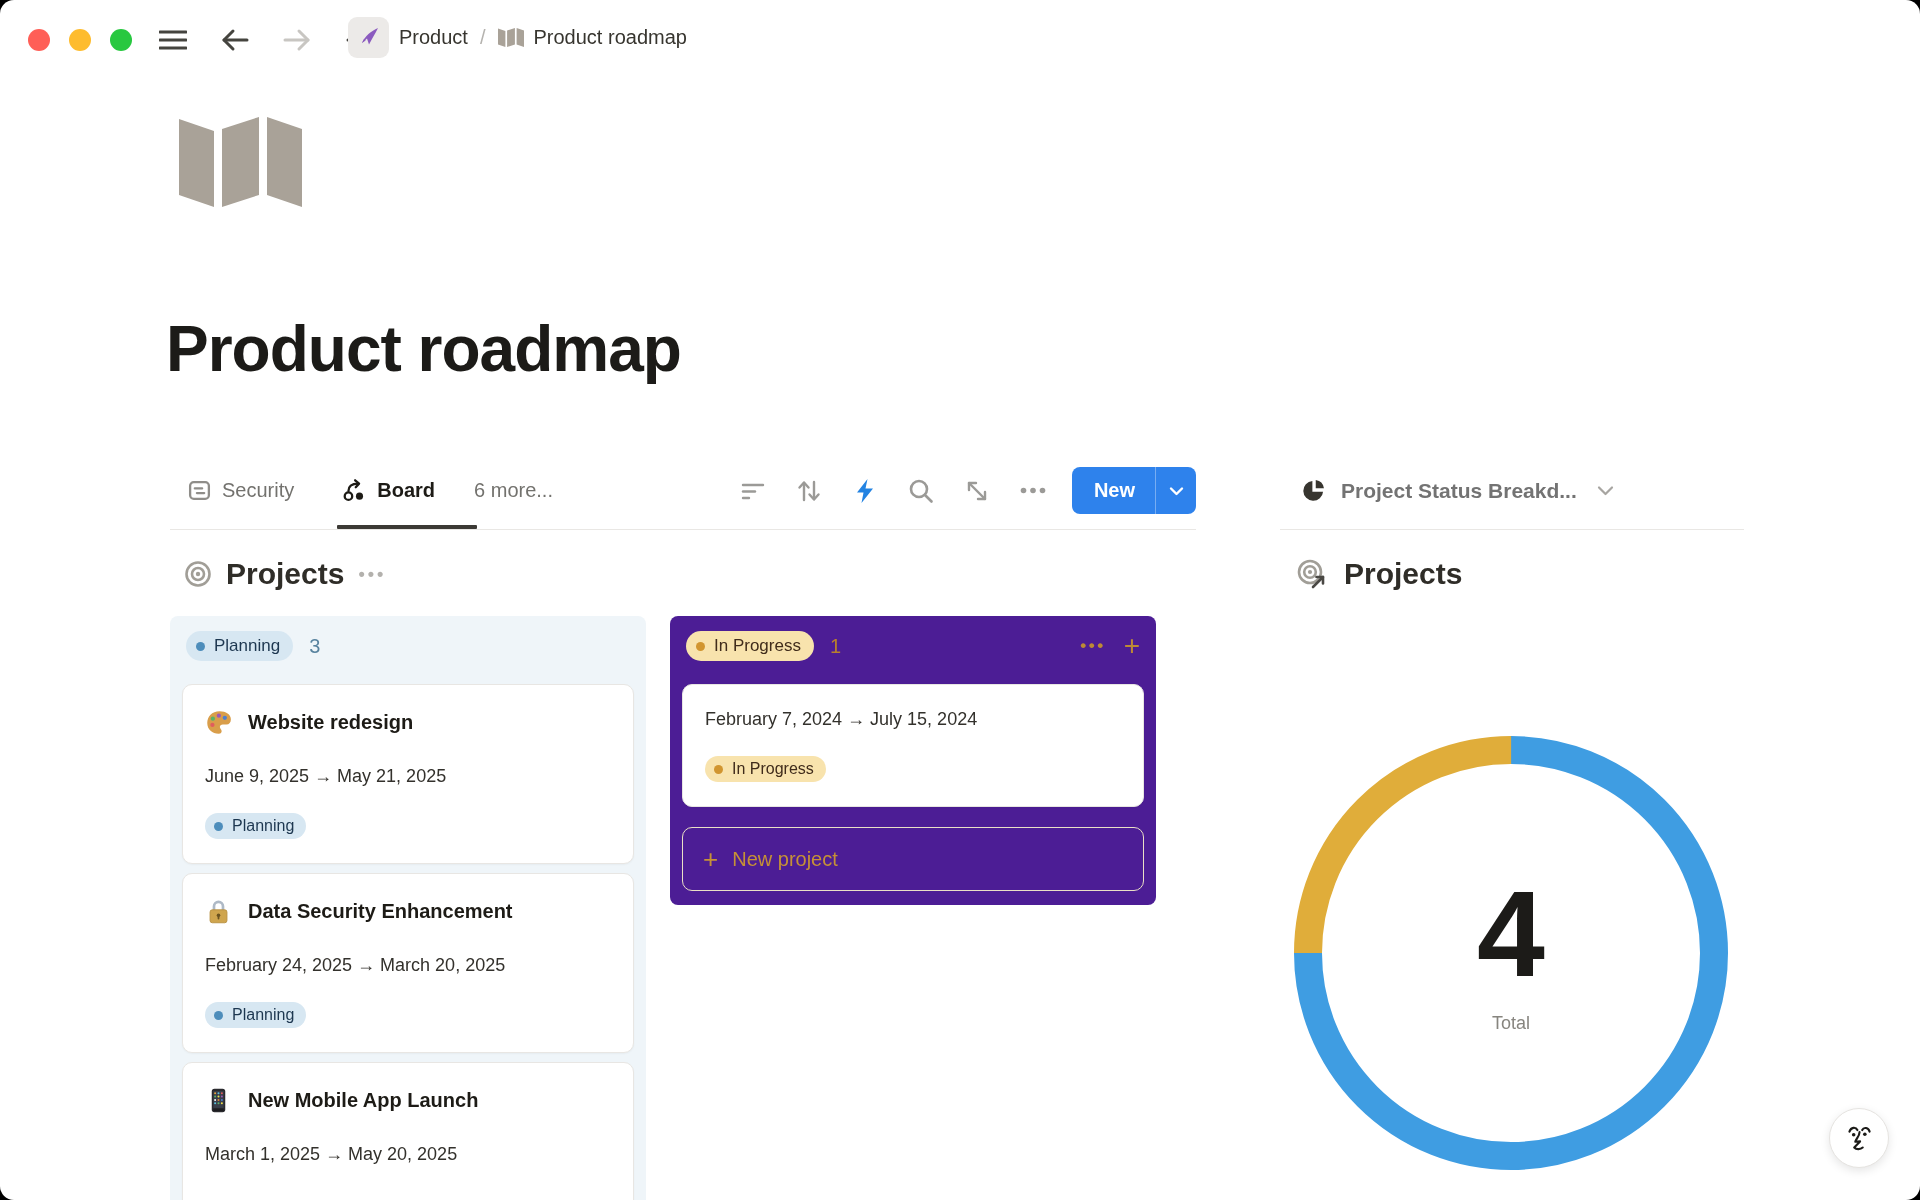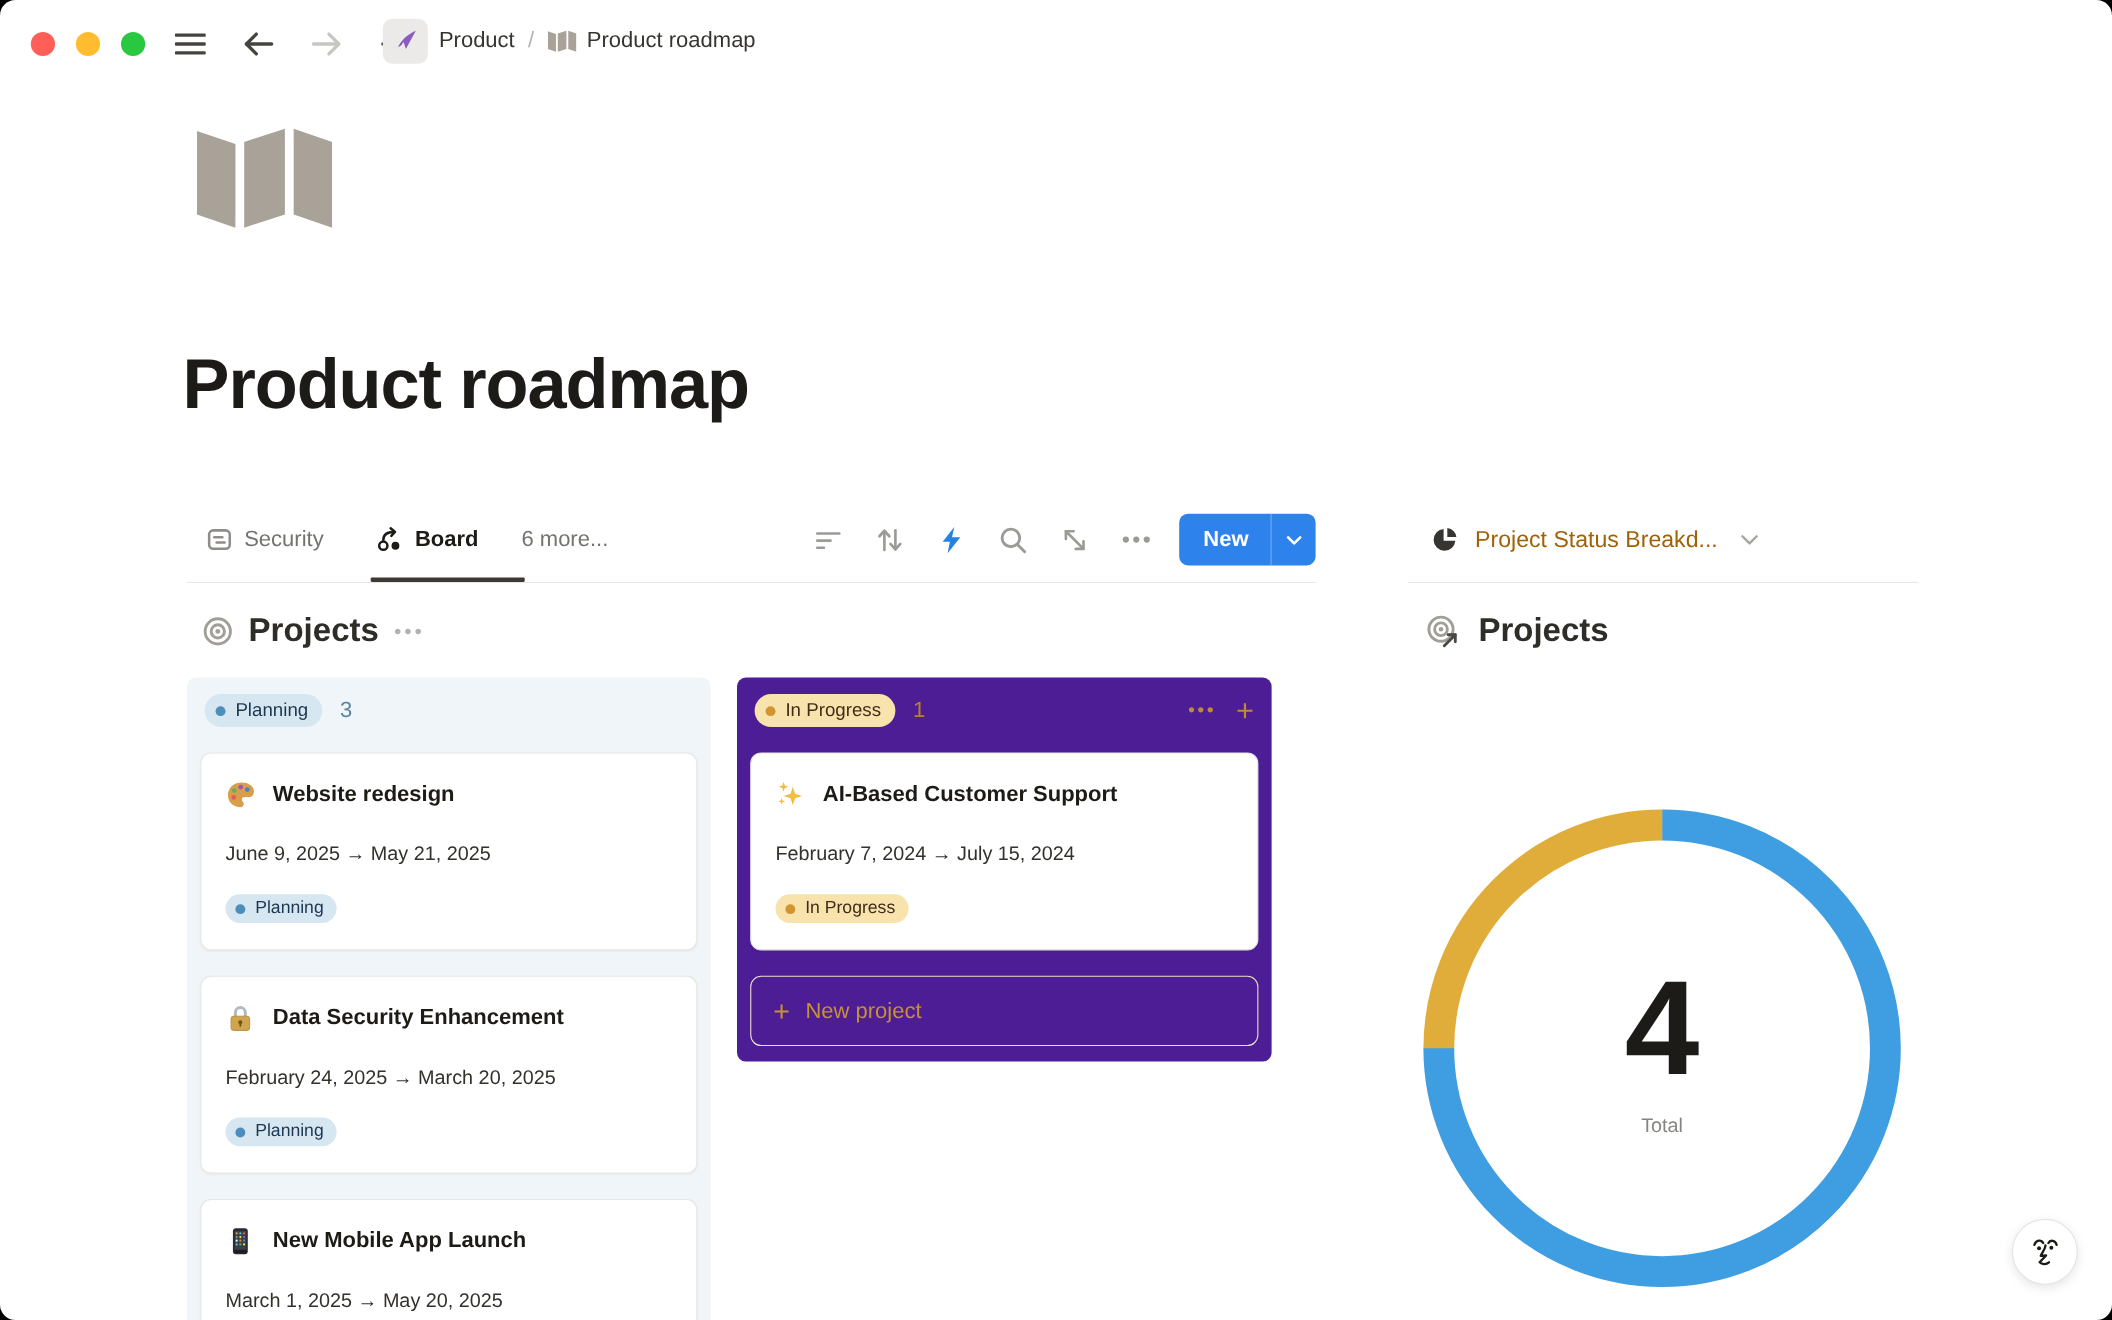--- a/index.html
+++ b/index.html
@@ -55,36 +55,36 @@
   .pill-blue .dot{background:#4d8dbb;}
   .pill-yellow{background:#f8e3ad;color:#402c1b;}
   .pill-yellow .dot{background:#d1952f;}
   .col-count-blue{font-size:20px;color:#58839f;}
   .col-count-yellow{font-size:20px;color:#b9802c;}
   .col-controls{margin-left:auto;display:flex;align-items:center;gap:18px;color:#bd8a35;}
   .col-controls .dots{letter-spacing:2.5px;font-size:17px;font-weight:700;cursor:pointer;}
   .col-controls .plus{font-size:28px;font-weight:400;line-height:20px;cursor:pointer;}
 
   .card{background:#fff;border:1px solid #e8e6e3;border-radius:10px;box-shadow:0 1px 2px rgba(0,0,0,.04);
-        padding:24px 22px;margin-bottom:23px;cursor:pointer;}
+        padding:24px 22px;margin-bottom:9px;cursor:pointer;}
   .card:last-child{margin-bottom:0;}
   .card-title-row{display:flex;align-items:center;gap:16px;margin-bottom:30px;}
   .card-title{font-size:20px;font-weight:600;color:#1d1b16;}
   .card-dates{font-size:18px;color:#33312c;margin-bottom:26px;}
   .card .pill{font-size:16px;padding:4px 12px 4px 9px;}
   .emoji-icon{width:27px;height:27px;flex:0 0 27px;}
 
   .new-project{margin-top:20px;height:64px;border:1.5px solid #eadfc6;border-radius:10px;display:flex;align-items:center;
                gap:14px;padding:0 20px;color:#c69136;font-size:20px;cursor:pointer;box-sizing:border-box;}
   .new-project .plus{font-size:26px;font-weight:400;}
 
   
   .right-region{position:absolute;left:1280px;top:467px;width:464px;}
   .panel-head{display:flex;align-items:center;gap:14px;height:47px;padding-left:20px;cursor:pointer;}
-  .panel-title{font-size:21px;font-weight:400;color:#a16207;}
+  .panel-title{font-size:21px;font-weight:700;color:#737373;}
   .panel-chev{margin-left:6px;display:flex;align-items:center;}
   .right-region .section-head{margin-left:16px;}
   .donut-wrap{position:absolute;left:11px;top:266px;width:440px;height:440px;}
   .donut-center{position:absolute;left:0;top:0;width:440px;height:440px;display:flex;flex-direction:column;
                 align-items:center;justify-content:center;pointer-events:none;}
   .donut-value{font-size:122px;font-weight:600;color:#1c1b18;line-height:1;}
   .donut-label{font-size:18px;color:#87857f;margin-top:18px;}
 
   
   .ai-fab{position:absolute;left:1829px;top:1108px;width:58px;height:58px;border-radius:50%;background:#fff;
@@ -344,28 +344,20 @@
             <span>In Progress</span>
           </span>
           <span class="col-count-yellow">1</span>
           <span class="col-controls">
             <span class="dots">•••</span>
             <span class="plus">+</span>
           </span>
         </div>
 
         <div class="card">
-          <div class="card-title-row">
-            <svg class="emoji-icon" viewBox="0 0 24 24">
-                <path d="M14 5.5 L15.8 11.2 L21.5 13 L15.8 14.8 L14 20.5 L12.2 14.8 L6.5 13 L12.2 11.2 Z" fill="#f3bd3f"></path>
-                <path d="M6.5 1.5 L7.5 4.5 L10.5 5.5 L7.5 6.5 L6.5 9.5 L5.5 6.5 L2.5 5.5 L5.5 4.5 Z" fill="#f3bd3f"></path>
-                <path d="M5 14.5 L5.7 16.6 L7.8 17.3 L5.7 18 L5 20.1 L4.3 18 L2.2 17.3 L4.3 16.6 Z" fill="#f3bd3f"></path>
-              </svg>
-            <span class="card-title">AI-Based Customer Support</span>
-          </div>
           <div class="card-dates">February 7, 2024 → July 15, 2024</div>
           <span class="pill pill-yellow">
               <span class="dot"></span>
               <span>In Progress</span>
             </span>
         </div>
 
         <div class="new-project">
           <span class="plus">+</span>
           <span>New project</span>

